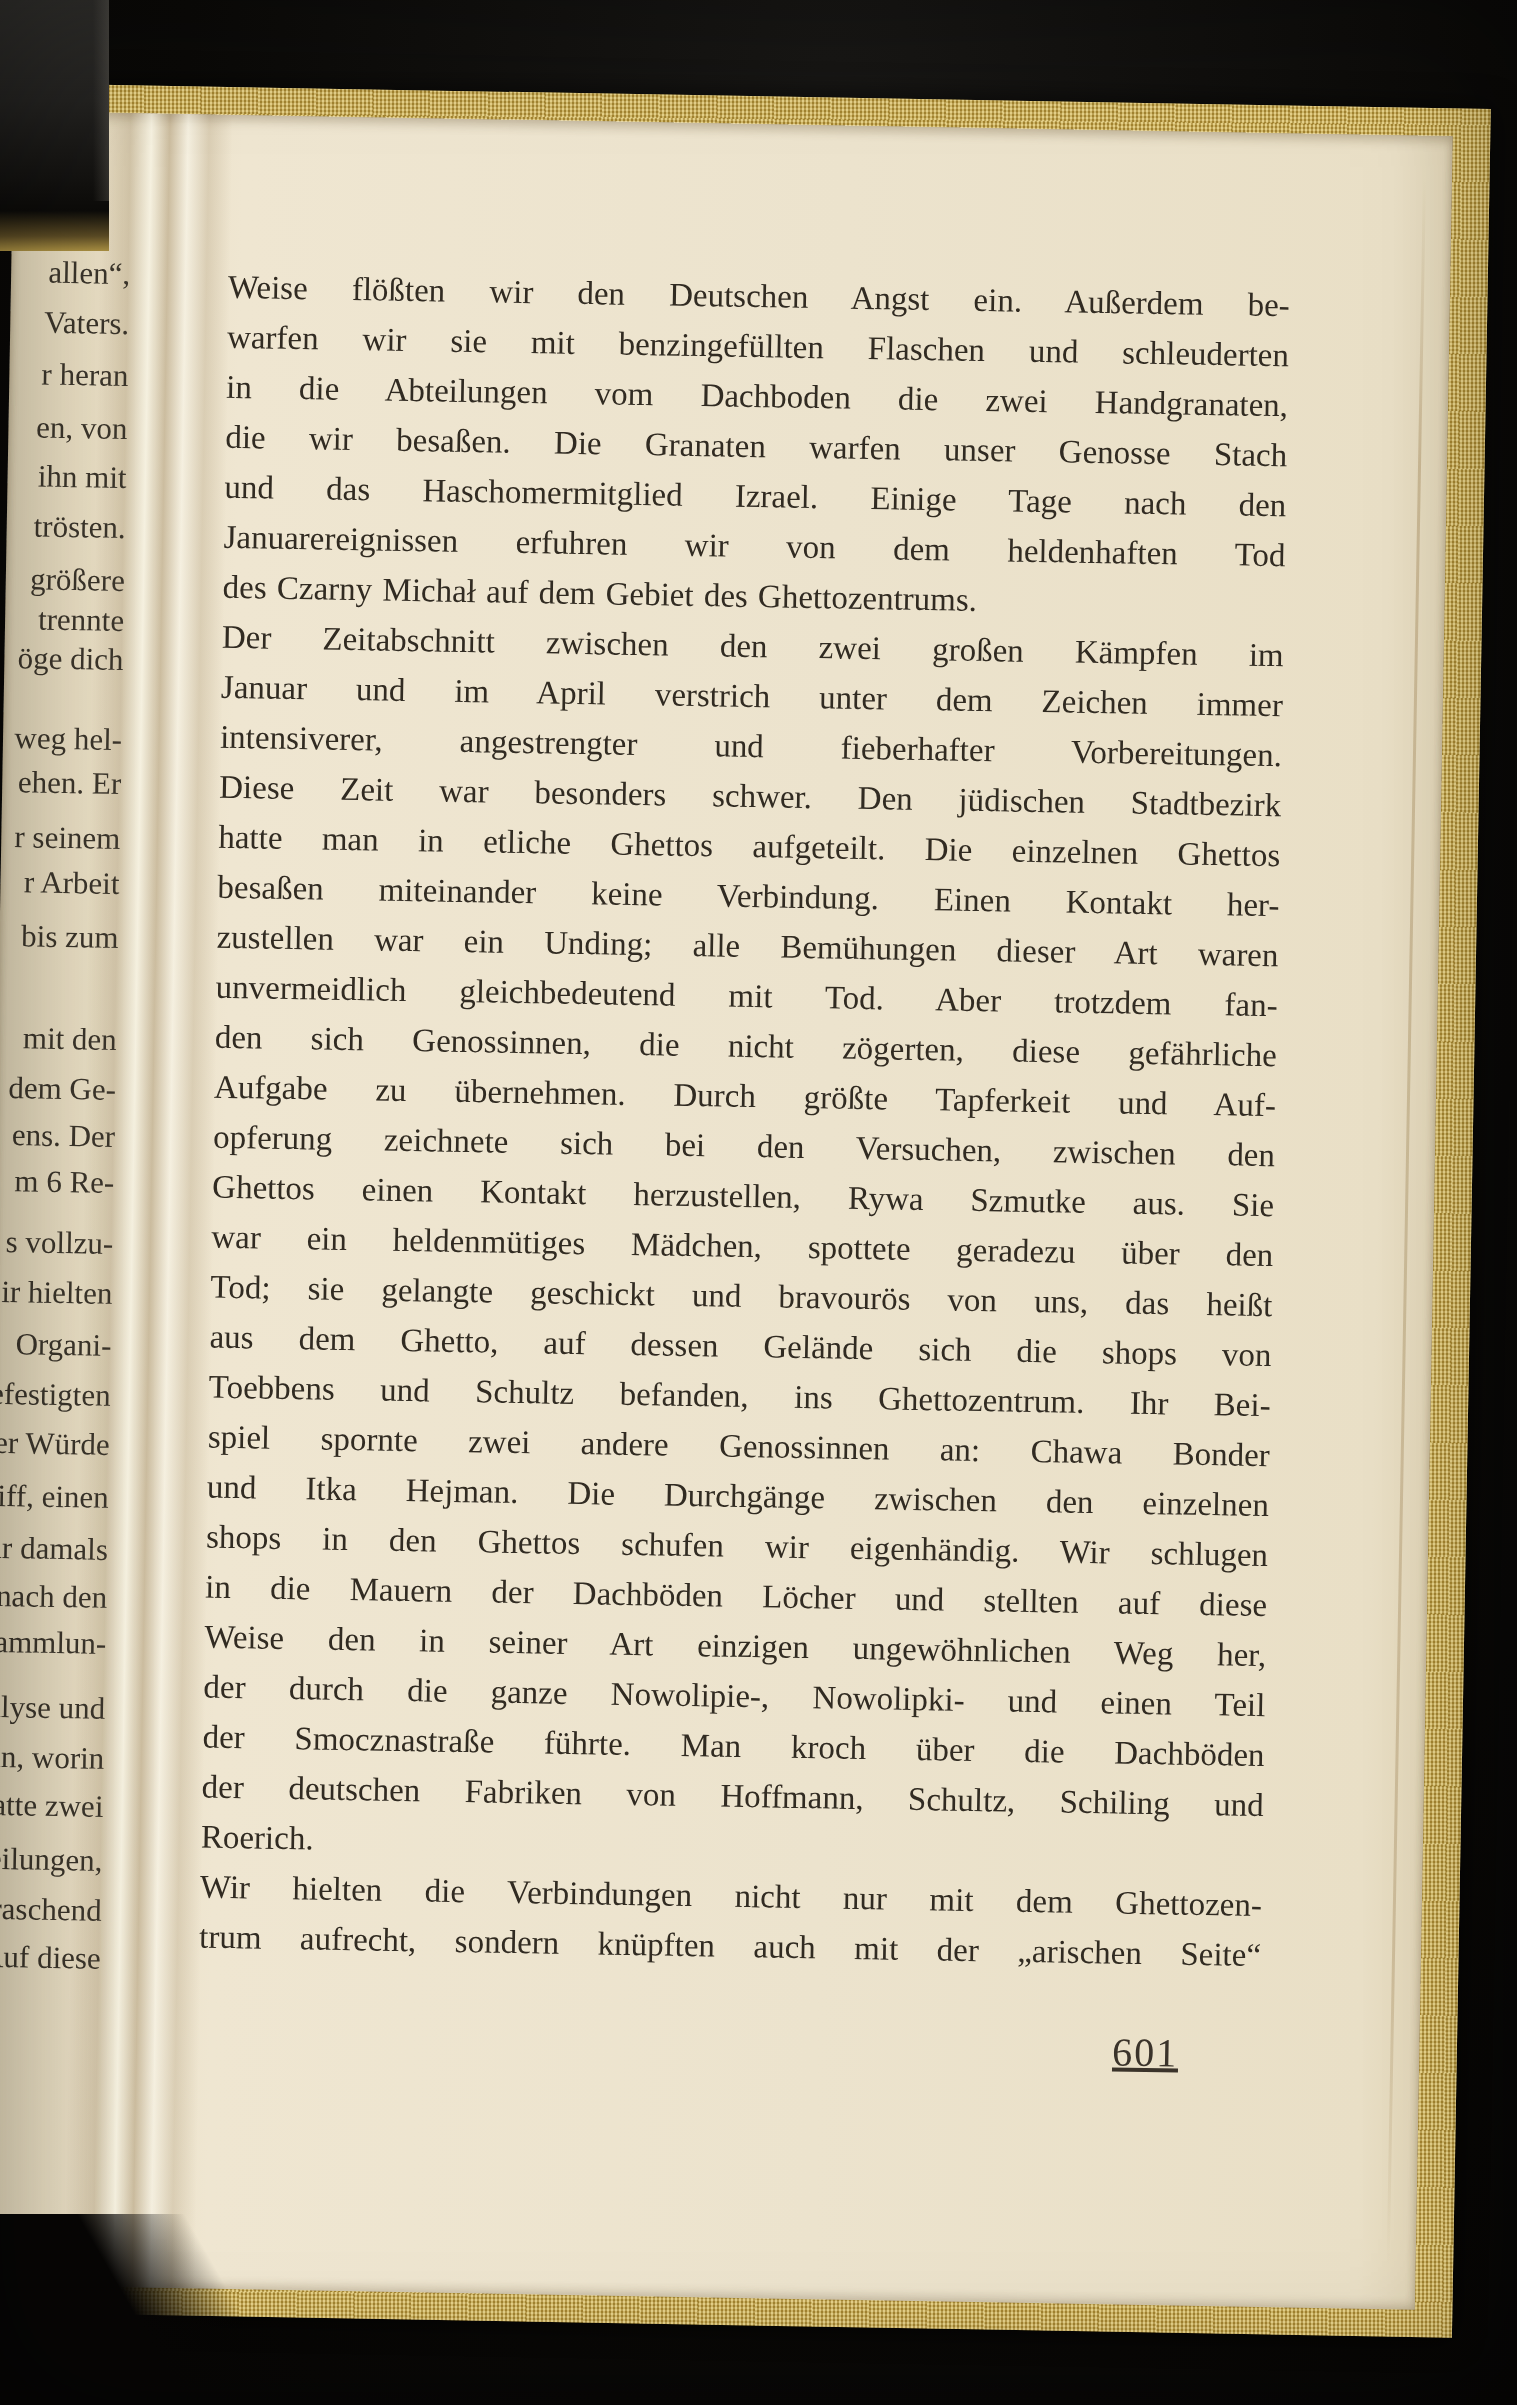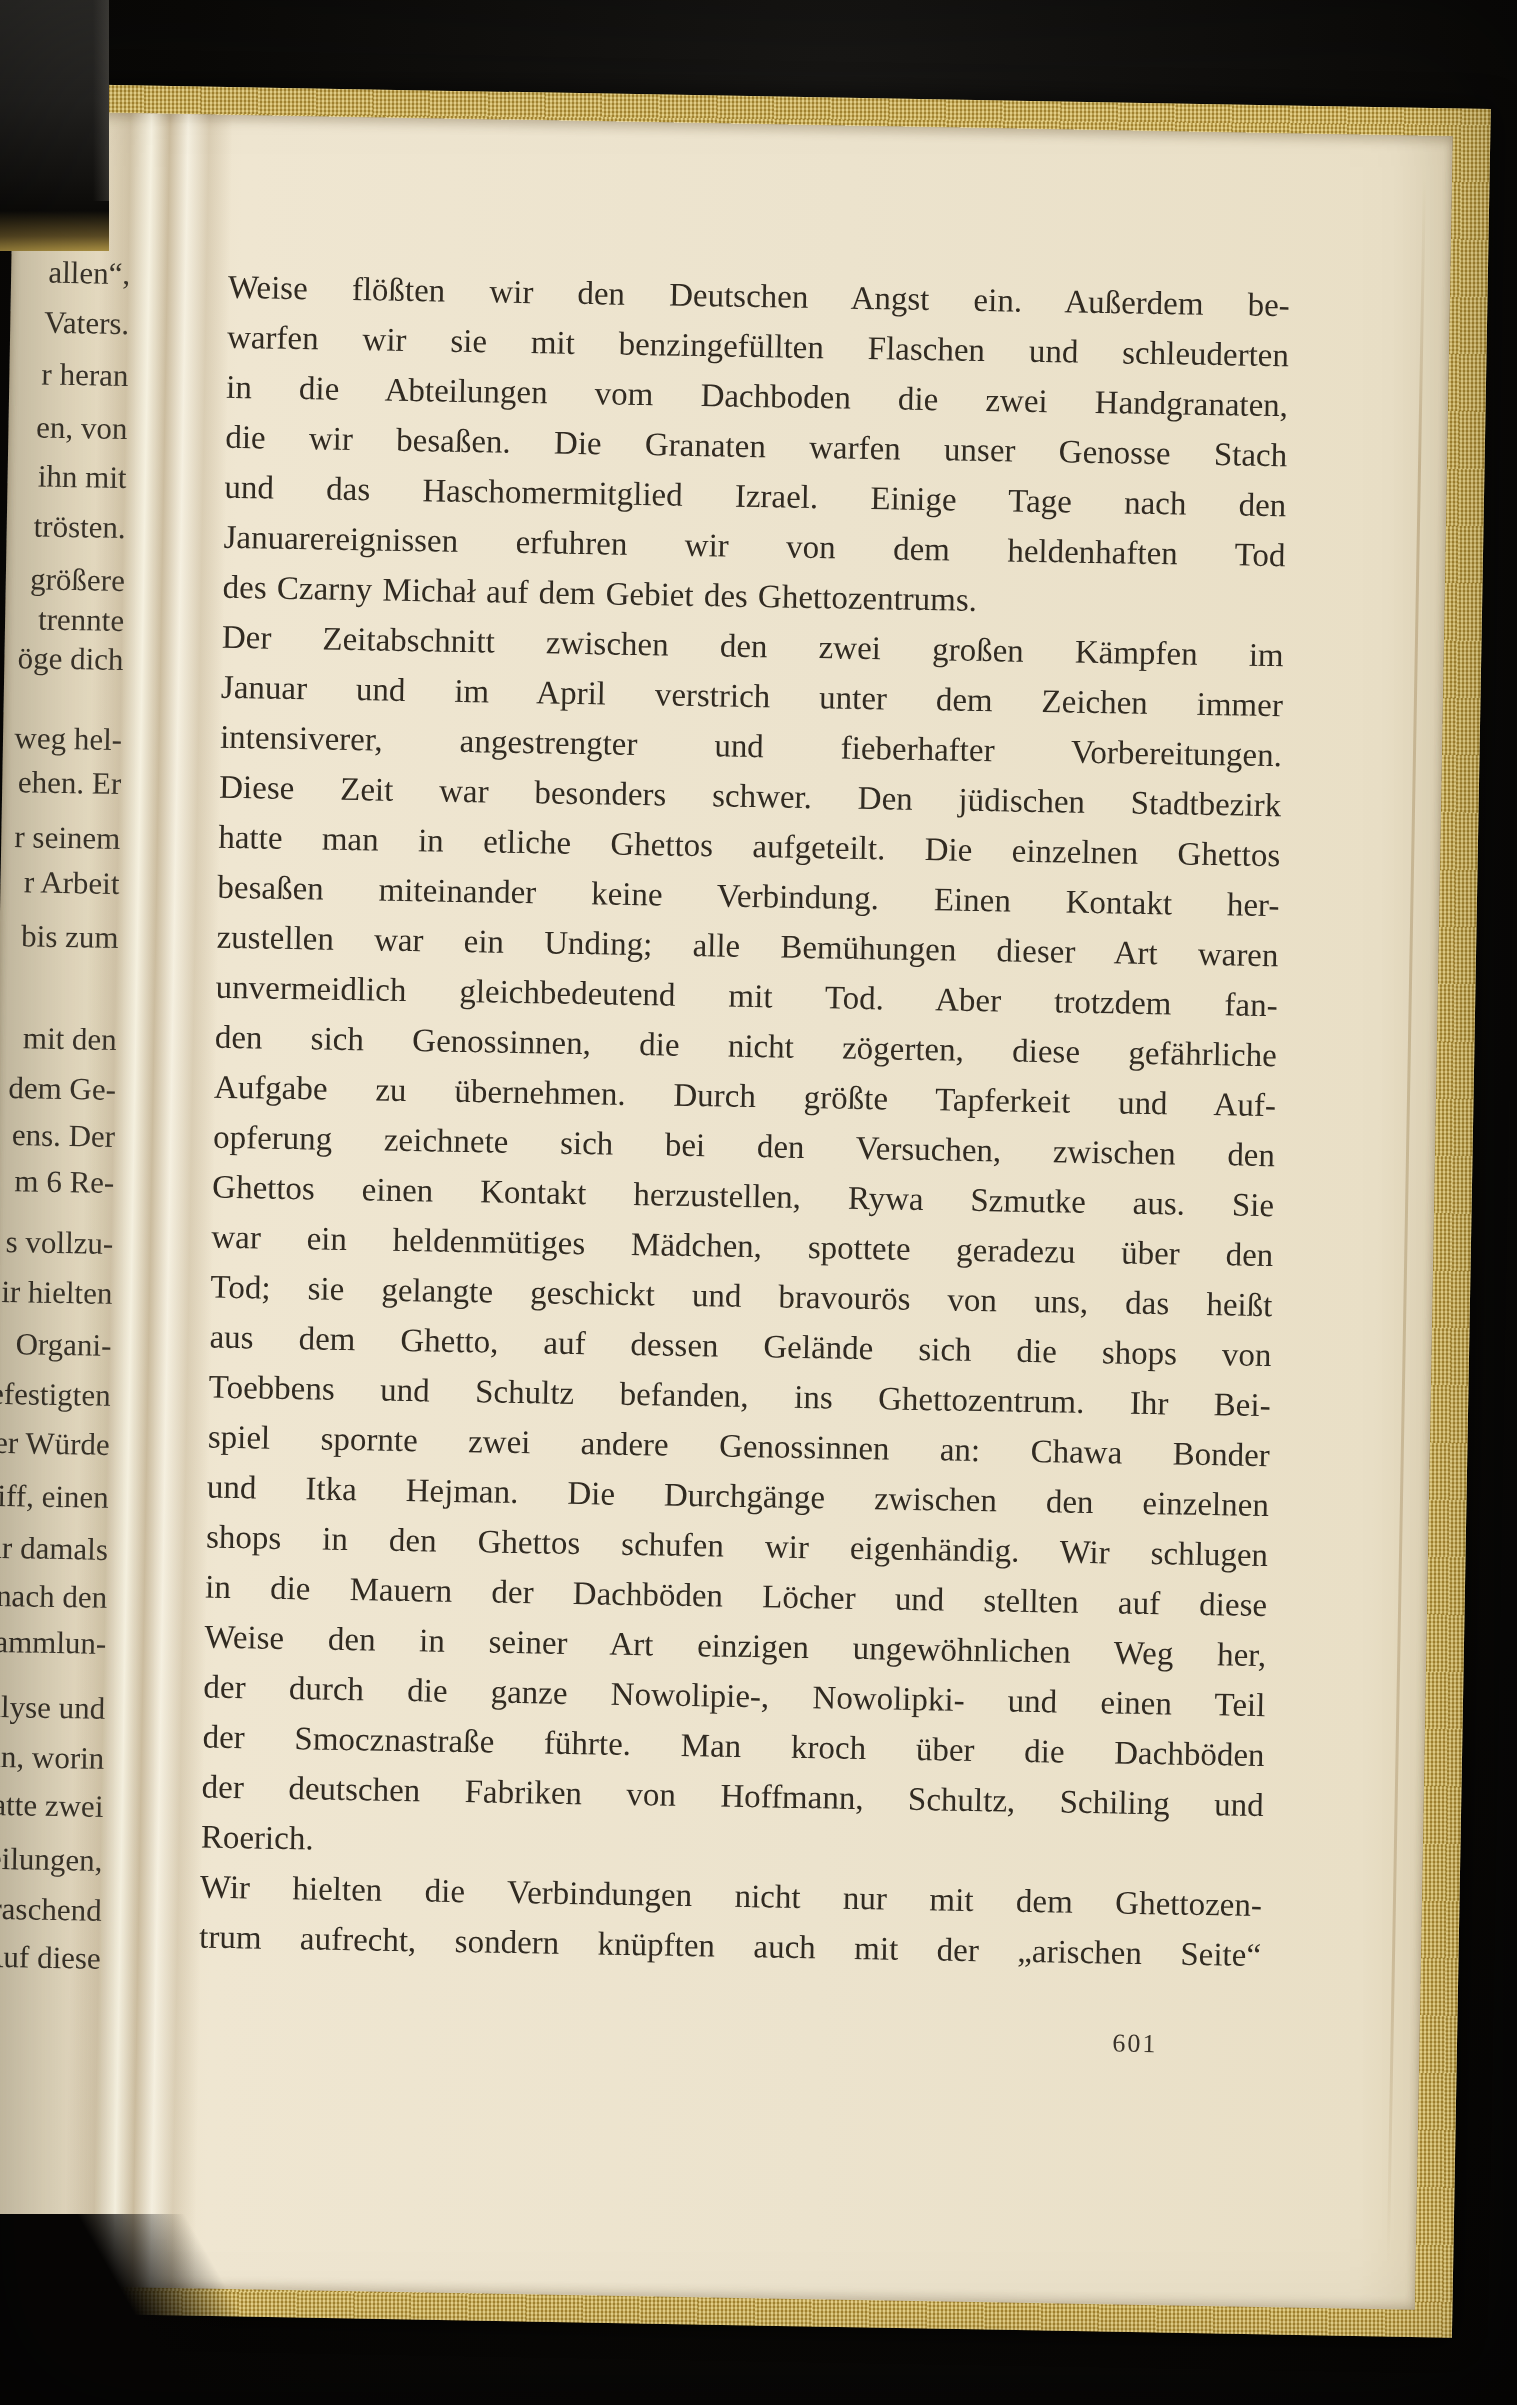--- a/index.html
+++ b/index.html
@@ -45,21 +45,21 @@
   }
   .main-text .line.para-end{text-align-last:left;}
   
   .left-frags{position:absolute;left:0;top:0;width:129px;height:100%;}
   .left-frag{
     position:absolute;left:-48px;width:167px;text-align:right;
     font-size:31px;line-height:40px;color:#3b352b;
   }
   .page-number{
     position:absolute;left:1132px;top:1898px;
-    font-size:26px;letter-spacing:2px;color:#3a332a;
+    font-size:40px;letter-spacing:2px;color:#3a332a;text-decoration:underline;
   }
   
   .page-edge-line{
     position:absolute;right:26px;top:0;width:3px;height:100%;
     background:linear-gradient(180deg, rgba(150,120,70,.0) 2%, rgba(150,120,70,.35) 15%, rgba(150,120,70,.3) 85%, rgba(150,120,70,0) 98%);
   }
   
   .left-dark-strip{
     position:absolute;left:0;top:0;width:109px;height:251px;
     background:linear-gradient(180deg,#302f2c 0%,#232220 40%,#131210 72%,#0c0b09 84%,#5a4a24 94%,#a98f42 100%);

